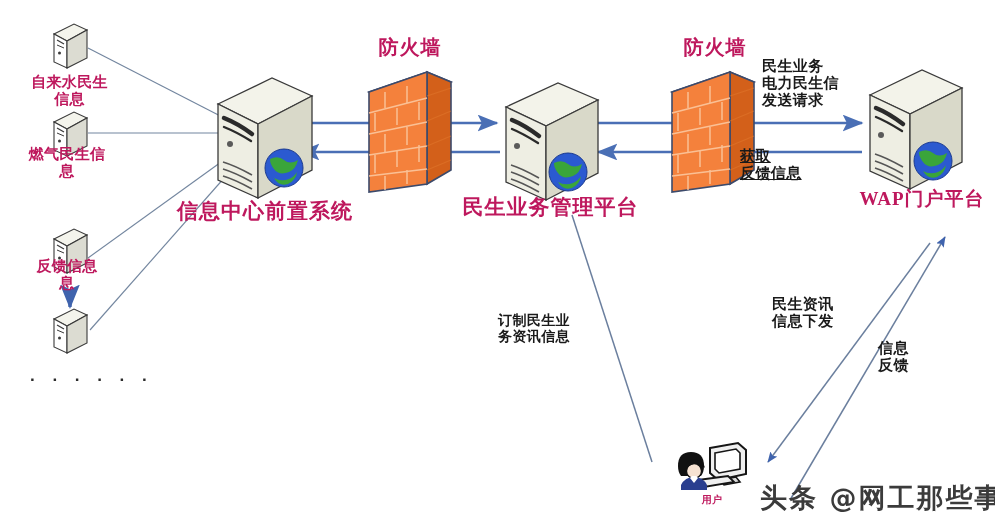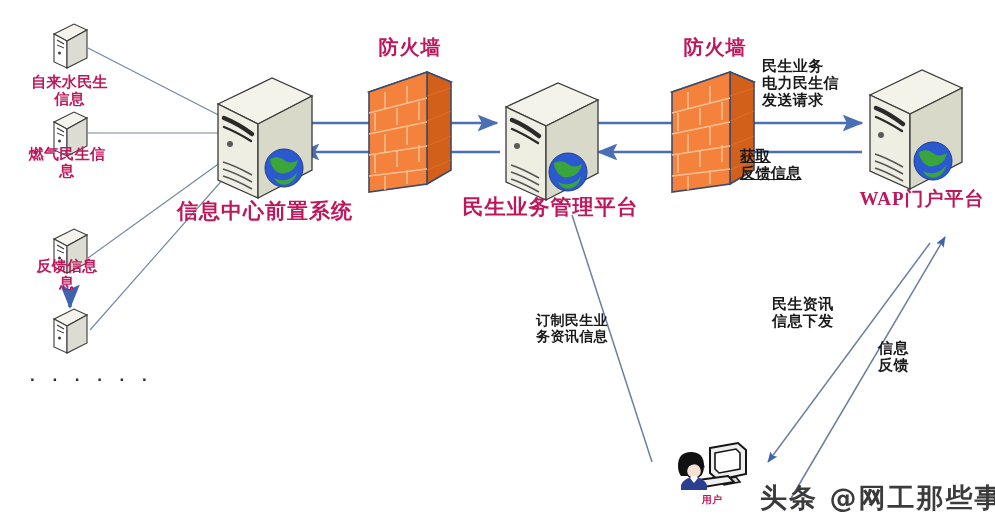--- a/index.html
+++ b/index.html
@@ -296,21 +296,21 @@
   </div>
   <div class="lbl node-lg" style="left:848px;top:188px;width:148px;font-size:19px;">WAP门户平台</div>
 
   <div class="lbl flow" style="left:762px;top:58px;width:110px;text-align:left;">民生业务
 电力民生信
 发送请求</div>
 
   <div class="lbl flow" style="left:740px;top:148px;width:100px;text-align:left;text-decoration:underline;">获取
 反馈信息</div>
 
-  <div class="lbl flow" style="left:498px;top:313px;width:110px;text-align:right;font-size:14px;">订制民生业
+  <div class="lbl flow" style="left:498px;top:313px;width:110px;text-align:left;font-size:14px;">订制民生业
 务资讯信息</div>
 
   <div class="lbl flow" style="left:772px;top:296px;width:105px;text-align:left;">民生资讯
 信息下发</div>
 
   <div class="lbl flow" style="left:878px;top:340px;width:70px;text-align:left;">信息
 反馈</div>
 
   <div class="node" style="left:672px;top:440px;">
     <svg width="82" height="58" viewBox="0 0 82 58">

